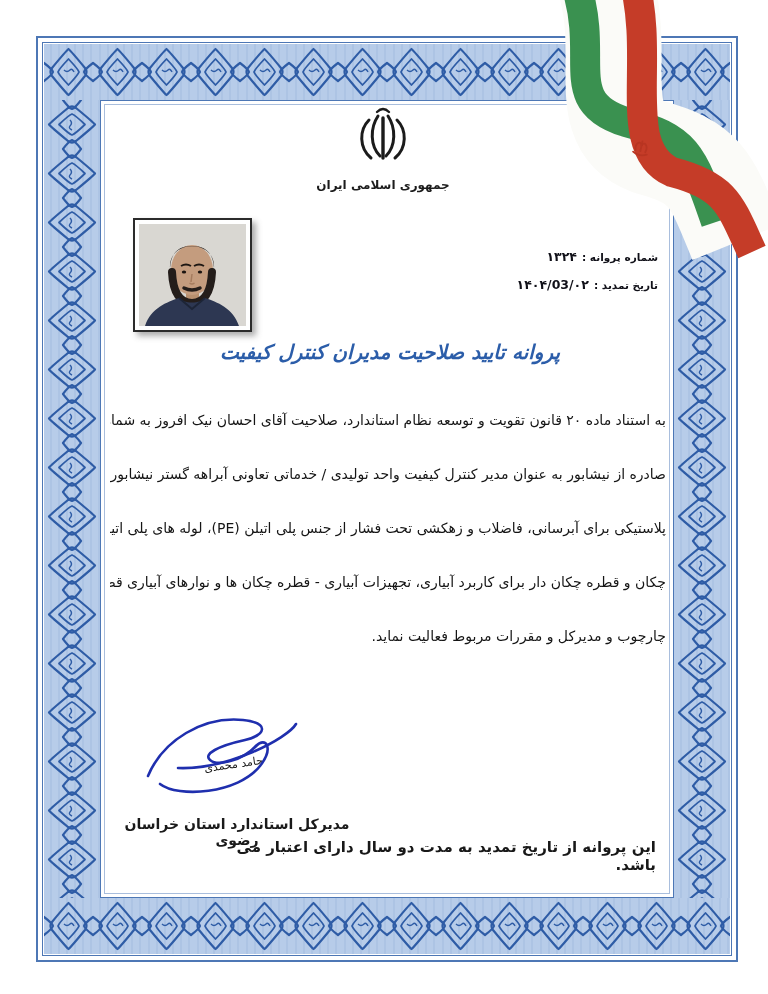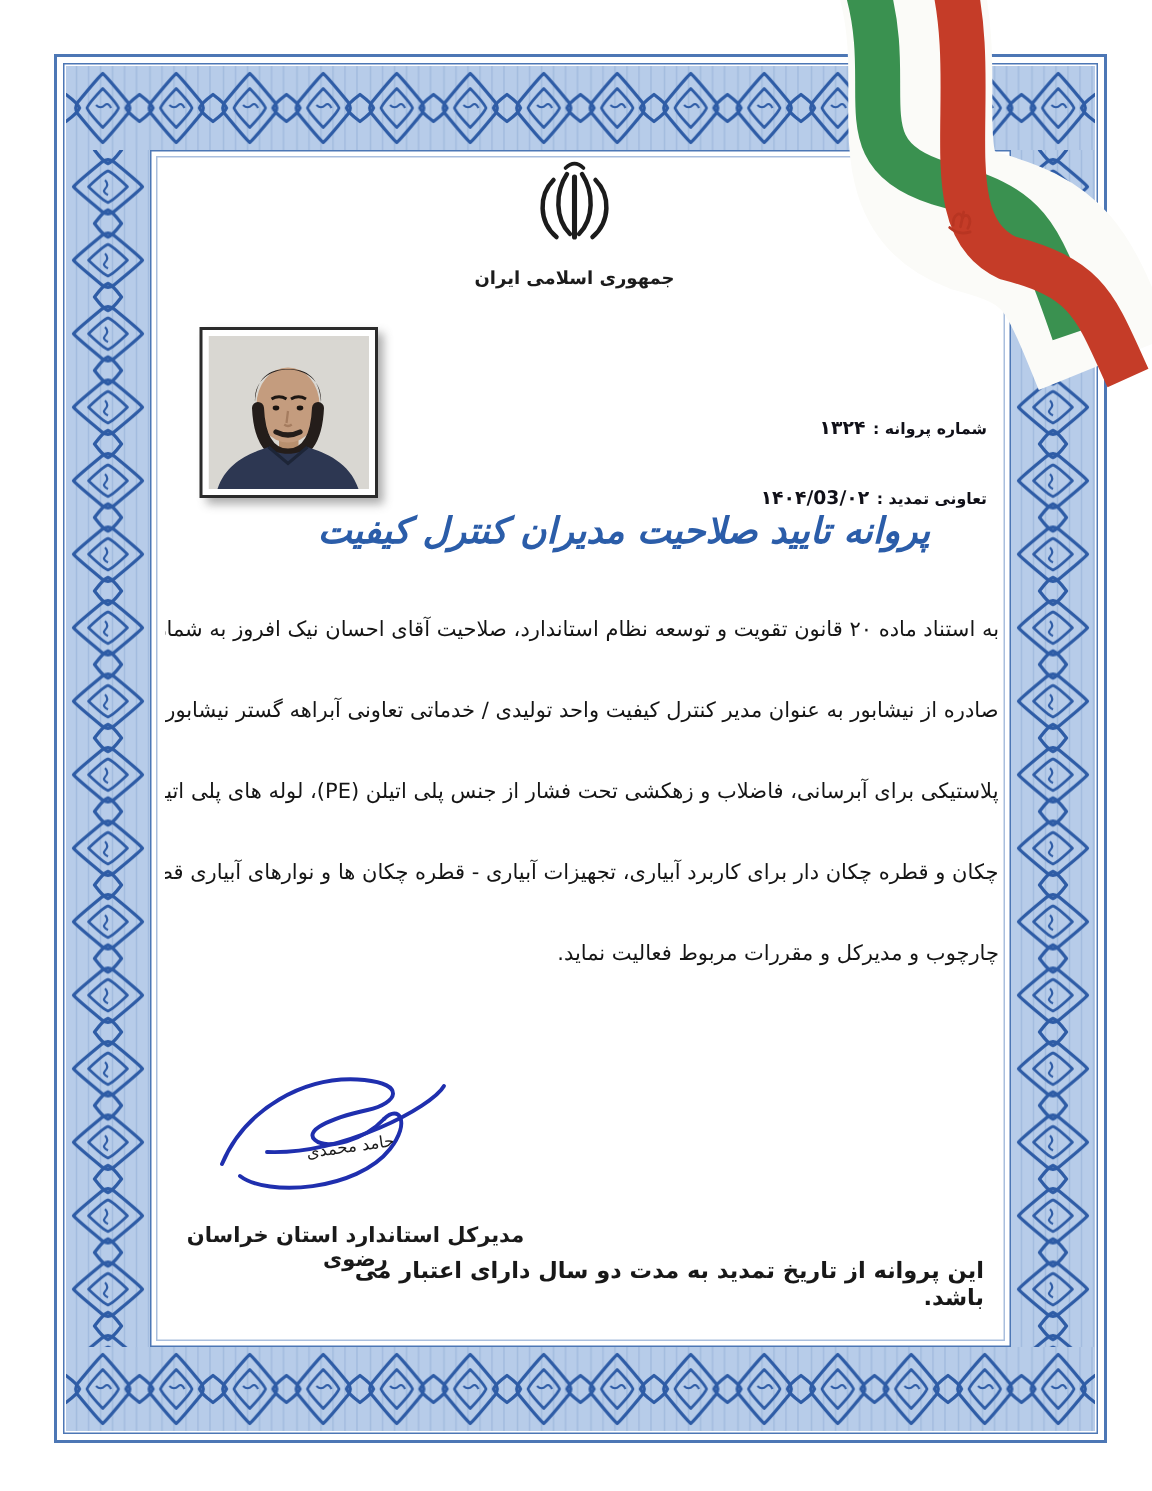--- a/index.html
+++ b/index.html
@@ -24,27 +24,27 @@
   .org-line1{font-size:12px;font-weight:600;margin-bottom:23px;}
   .org-line2{font-size:12px;font-weight:600;}
 
   
   .photo{left:133px;top:218px;width:119px;height:114px;box-sizing:border-box;
     border:2px solid #2b2b2b;background:#ffffff;padding:4px;
     box-shadow:4px 4px 6px rgba(70,70,70,.45);}
 
   
   .meta{left:498px;top:246px;width:160px;direction:rtl;text-align:right;color:#101018;}
-  .meta .row{margin-bottom:9px;white-space:nowrap;margin-top:28px;}
+  .meta .row{margin-bottom:9px;white-space:nowrap;}
   .meta .lbl{font-size:10.5px;font-weight:700;}
   .meta .val{font-size:12.5px;font-weight:700;letter-spacing:1px;}
 
   
-  .title{left:160px;top:340px;width:460px;direction:rtl;
-    font-size:24px;font-weight:700;font-style:italic;color:#2b5da9;}
+  .title{left:160px;top:340px;width:460px;text-align:center;direction:rtl;
+    font-size:20px;font-weight:700;font-style:italic;color:#2b5da9;}
 
   
   .body-text{left:110px;top:398px;width:556px;direction:rtl;color:#151515;}
   .body-text .bl{height:54px;line-height:44px;font-size:14px;white-space:nowrap;
     overflow:hidden;text-align:justify;text-align-last:justify;}
   .body-text .bl.last{text-align:right;text-align-last:right;}
 
   
   .signer-title{left:112px;top:788px;width:250px;text-align:center;direction:rtl;
     font-size:14px;font-weight:600;color:#1a1a1a;margin-top:28px;}
@@ -147,21 +147,21 @@
     <path d="M40,74 L53,85 L66,74" stroke="#1d2537" stroke-width="2" fill="none"></path>
   </svg>
 </div>
 
 <div class="abs meta nosel">
   <div class="row">
     <span class="lbl">شماره پروانه :</span>
     <span class="val">۱۳۲۴</span>
   </div>
   <div class="row">
-    <span class="lbl">تعاونی تمدید :</span>
+    <span class="lbl">تاریخ تمدید :</span>
     <span class="val">۱۴۰۴/03/۰۲</span>
   </div>
 </div>
 
 <div class="abs title nosel">پروانه تایید صلاحیت مدیران کنترل کیفیت</div>
 
 <div class="abs body-text nosel">
   <div class="bl">به استناد ماده ۲۰ قانون تقویت و توسعه نظام استاندارد، صلاحیت آقای احسان نیک افروز به شماره ملی ۱۰۵۰۲۸۱۶۹۱</div>
   <div class="bl">صادره از نیشابور به عنوان مدیر کنترل کیفیت واحد تولیدی / خدماتی تعاونی آبراهه گستر نیشابور برای فرآورده / خدمت لوله های</div>
   <div class="bl">پلاستیکی برای آبرسانی، فاضلاب و زهکشی تحت فشار از جنس پلی اتیلن (PE)، لوله های پلی اتیلن (PE) بدون قطره</div>

